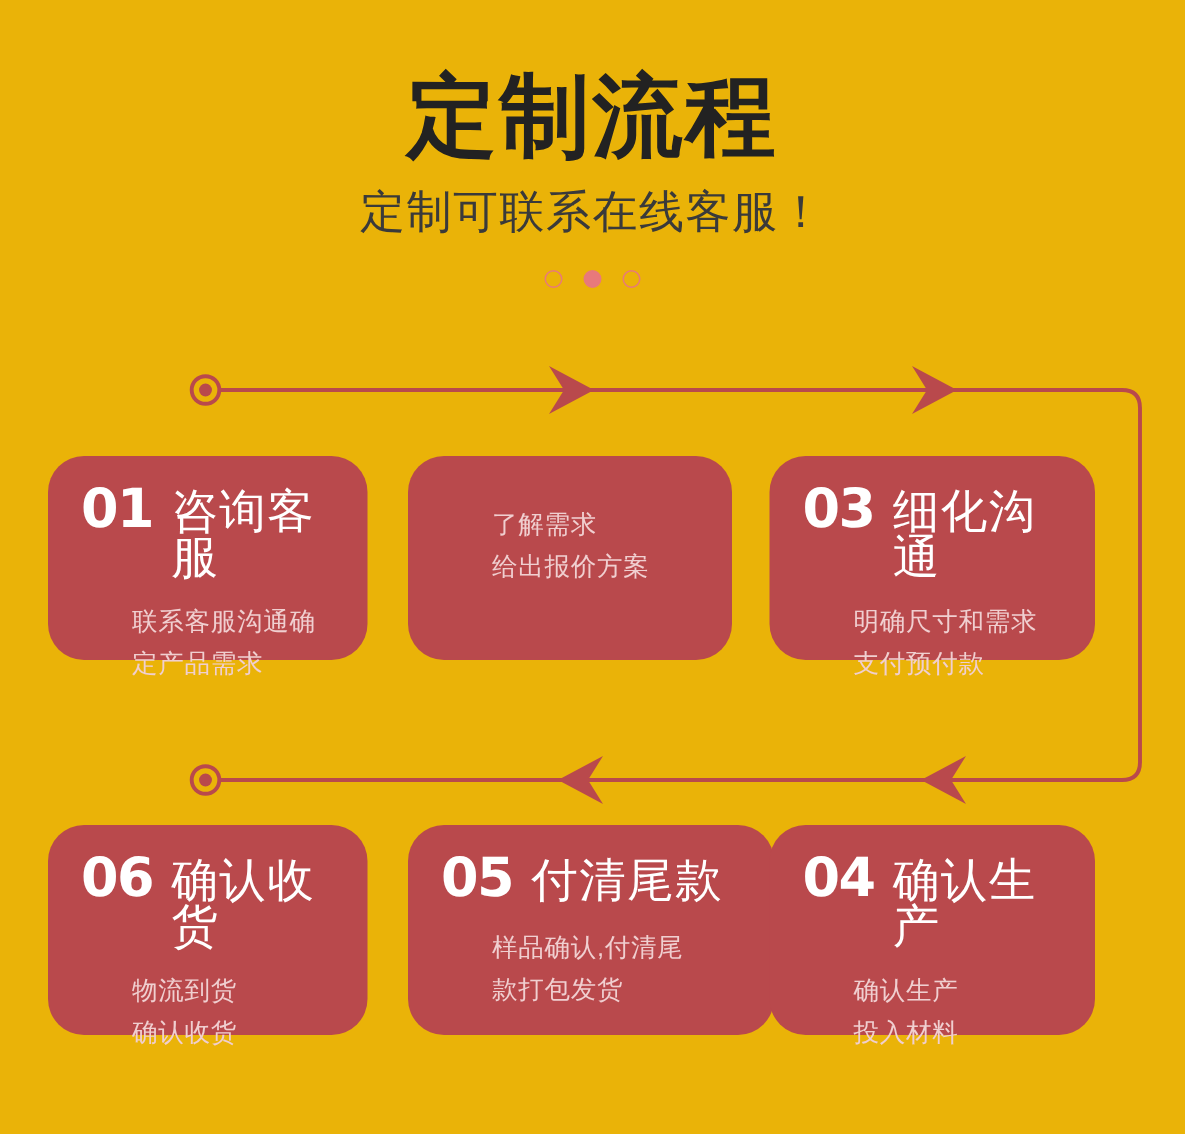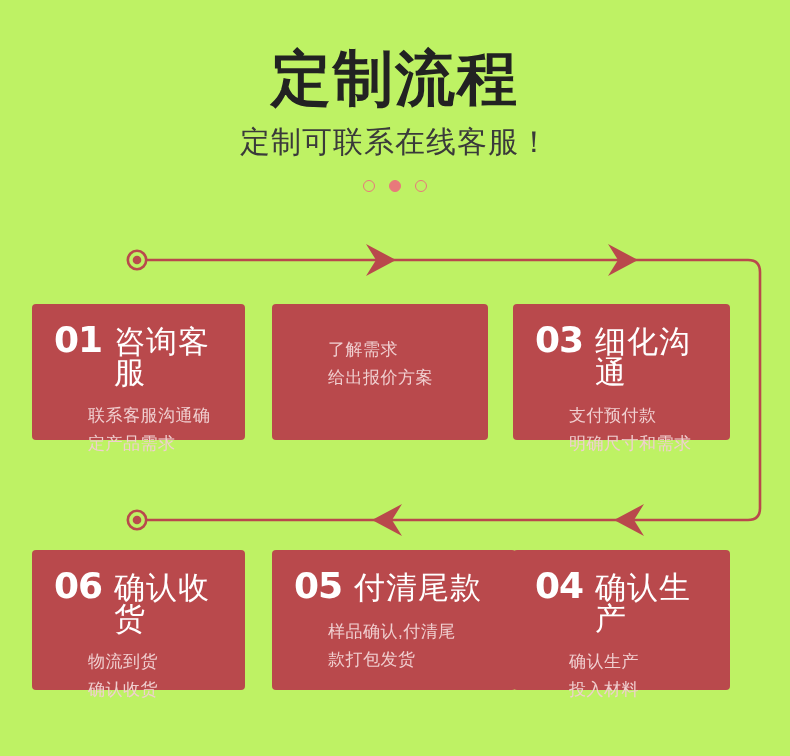--- a/index.html
+++ b/index.html
@@ -7,21 +7,21 @@
     padding: 0;
     background: #ffffff;
   }
   body {
     font-family: "Liberation Sans", "DejaVu Sans", sans-serif;
   }
   #page {
     position: relative;
     width: 790px;
     height: 756px;
-    background: #bef264;
+    background: #eab308;
     overflow: hidden;
   }
 
   
   .header {
     position: absolute;
     left: 0;
     top: 0;
     width: 790px;
     text-align: center;
@@ -75,21 +75,21 @@
     top: 0;
     width: 790px;
     height: 756px;
     pointer-events: none;
   }
 
   
   .card {
     position: absolute;
     box-sizing: border-box;
-    border-radius: 4px;
+    border-radius: 24px;
     background: #b9494c;
     color: #ffffff;
     padding: 18px 18px 14px 18px;
   }
   .card-head {
     display: flex;
     align-items: baseline;
     gap: 12px;
     padding-left: 4px;
   }
@@ -191,22 +191,22 @@
       <span class="line">给出报价方案</span>
     </div>
   </div>
 
   <div class="card card-03">
     <div class="card-head">
       <span class="card-num">03</span>
       <span class="card-title">细化沟通</span>
     </div>
     <div class="card-body">
+      <span class="line">明确尺寸和需求</span>
       <span class="line">支付预付款</span>
-      <span class="line">明确尺寸和需求</span>
     </div>
   </div>
 
   <div class="card card-06">
     <div class="card-head">
       <span class="card-num">06</span>
       <span class="card-title">确认收货</span>
     </div>
     <div class="card-body">
       <span class="line">物流到货</span>

